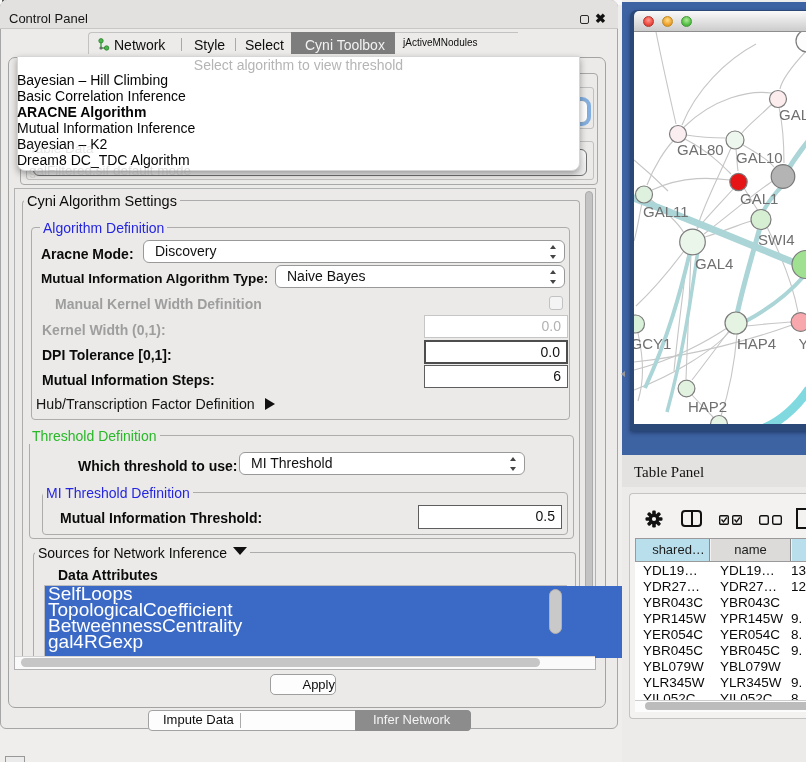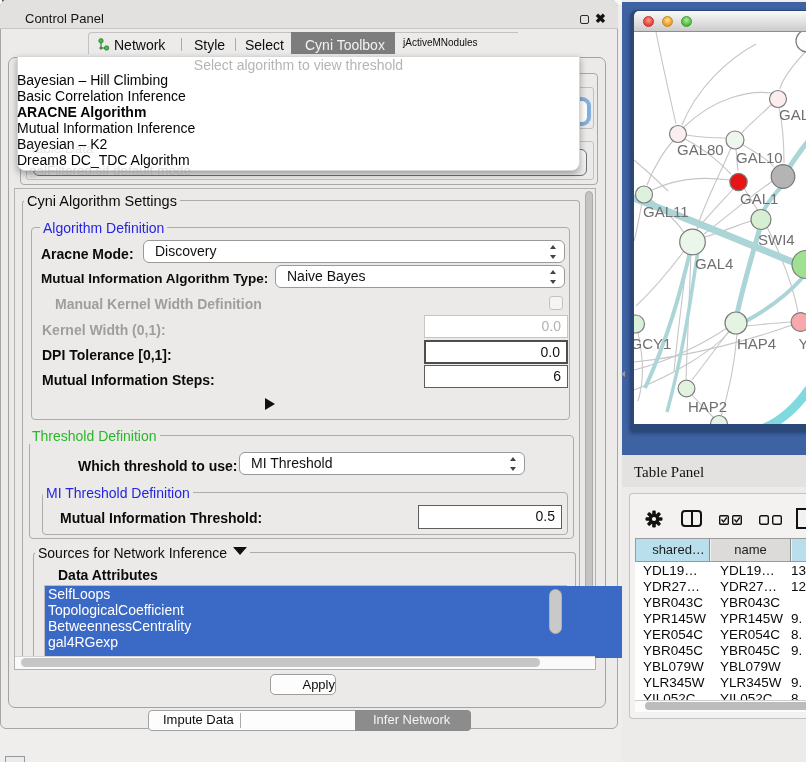--- a/index.html
+++ b/index.html
@@ -27,21 +27,21 @@
   text-align:right; padding-right:6px; line-height:21px; }
 </style>
 </head>
 <body>
 <div id="page">
   <div class="abs" style="left:0;top:0;width:622px;height:5px;background:#f9f8f8;"></div>
   <div class="abs" style="left:2px;top:0;width:2px;height:3px;background:#5a5a5a;"></div>
 
   <div class="abs" style="left:0;top:4;width:618px;height:729px;background:#ecebe9;border:1px solid #a6a6a6;border-radius:7px 7px 6px 6px;"></div>
   <div class="abs" style="left:0;top:4;width:618px;height:29px;background:#e3e1e0;border-bottom:1px solid #c9c7c6;border-radius:7px 7px 0 0;"></div>
-  <div class="abs" style="left:9px;top:11px;font-size:13px;color:#151515;margin-left:16px;">Control Panel</div>
+  <div class="abs" style="left:9px;top:11px;font-size:13px;color:#151515;">Control Panel</div>
   <div class="abs" style="left:580px;top:15px;width:9px;height:9px;border:1.6px solid #2a2a2a;border-radius:2px;"></div>
   <div class="abs" style="left:595px;top:11px;font-size:13px;font-weight:bold;color:#111;">✖</div>
 
   <div class="abs" style="left:88px;top:32px;width:430px;height:22px;border-top:1px solid #c2c2c2;border-left:1px solid #c2c2c2;border-radius:4px 0 0 0;"></div>
   <div class="abs" style="left:291px;top:32px;width:104px;height:22px;background:#7d7d7d;"></div>
   <div class="abs" style="left:97px;top:37px;width:13px;height:13px;">
     <svg width="13" height="13">
       <line x1="4" y1="3" x2="4" y2="10" stroke="#3aaa3a" stroke-width="1.4"></line>
       <line x1="4" y1="10" x2="9" y2="10" stroke="#3aaa3a" stroke-width="1.4"></line>
       <circle cx="4" cy="2.8" r="2.2" fill="#49b849" stroke="#2c7e2c" stroke-width="0.8"></circle>
@@ -81,39 +81,40 @@
   <div class="combo" style="left:275px;top:265px;width:290px;height:23px;">Naive Bayes<span class="arr"></span></div>
   <div class="lbl" style="left:42px;top:296px;color:#9e9e9e;margin-left:13px;">Manual Kernel Width Definition</div>
   <div class="abs" style="left:549px;top:296px;width:14px;height:14px;background:#f4f4f4;border:1px solid #c2c2c2;border-radius:3px;"></div>
   <div class="lbl" style="left:42px;top:322px;color:#9e9e9e;">Kernel Width (0,1):</div>
   <div class="inp" style="left:424px;top:315px;width:144px;height:23px;border:1px solid #c6c6c6;color:#b2b2b2;">0.0</div>
   <div class="lbl" style="left:42px;top:347px;">DPI Tolerance [0,1]:</div>
   <div class="inp" style="left:424px;top:340px;width:144px;height:24px;border:2px solid #4d4d4d;">0.0</div>
   <div class="lbl" style="left:42px;top:372px;">Mutual Information Steps:</div>
   <div class="inp" style="left:424px;top:365px;width:144px;height:23px;border:1.5px solid #5e5e5e;">6</div>
 
+  <div class="abs" style="left:36px;top:396px;font-size:14.2px;color:#141414;">Hub/Transcription Factor Definition</div>
   <div class="abs" style="left:265px;top:398px;width:0;height:0;border:6.5px solid transparent;border-left:10px solid #101010;"></div>
 
   <div class="group" style="left:29px;top:435px;width:545px;height:104px;">
     <span class="gtitle" style="left:-1px;color:#28b828;">Threshold Definition</span>
   </div>
   <div class="lbl" style="left:78px;top:458px;">Which threshold to use:</div>
   <div class="combo" style="left:239px;top:452px;width:286px;height:23px;">MI Threshold<span class="arr"></span></div>
   <div class="group" style="left:42px;top:492px;width:526px;height:43px;">
     <span class="gtitle" style="left:0px;color:#2525e0;">MI Threshold Definition</span>
   </div>
   <div class="lbl" style="left:60px;top:510px;">Mutual Information Threshold:</div>
   <div class="inp" style="left:418px;top:505px;width:144px;height:24px;border:1.5px solid #5e5e5e;">0.5</div>
 
   <div class="group" style="left:33px;top:552px;width:543px;height:104px;border-bottom:none;border-radius:4px 4px 0 0;">
     <span class="gtitle" style="left:1px;color:#0b0b0b;">Sources for Network Inference <span style="display:inline-block;width:0;height:0;border:7px solid transparent;border-top:8px solid #101010;vertical-align:-4px;margin-left:2px;"></span></span>
   </div>
   <div class="lbl" style="left:37px;top:567px;padding-left:21px;">Data Attributes</div>
   <div class="abs" style="left:44px;top:585px;width:523px;height:74px;background:#fff;border:1px solid #bdbdbd;"></div>
-  <div class="abs" style="left:45px;top:586px;width:606px;height:72px;background:#3b69c6;font-size:14px;color:#fff;line-height:16px;padding-left:3px;">SelfLoops<br>TopologicalCoefficient<br>BetweennessCentrality<br>gal4RGexp</div>
+  <div class="abs" style="left:45px;top:586px;width:606px;height:72px;background:#3b69c6;font-size:19px;color:#fff;line-height:16px;padding-left:3px;">SelfLoops<br>TopologicalCoefficient<br>BetweennessCentrality<br>gal4RGexp</div>
   <div class="abs" style="left:549px;top:589px;width:13px;height:45px;background:#c9c9c9;border:1px solid #b2b2b2;border-radius:7px;"></div>
 
   <div class="abs" style="left:15px;top:656px;width:580px;height:13px;background:#fafafa;border-top:1px solid #d4d4d4;"></div>
   <div class="abs" style="left:21px;top:658px;width:519px;height:9px;background:#c6c6c6;border-radius:5px;"></div>
 
   <div class="abs" style="left:270px;top:674px;width:66px;height:21px;background:#fdfdfd;border:1px solid #9e9e9e;border-radius:5px;font-size:13px;color:#0d0d0d;text-align:right;line-height:19px;">Apply</div>
 
   <div class="abs" style="left:148px;top:710px;width:323px;height:21px;background:#fdfdfd;border:1px solid #a2a2a2;border-radius:4px;"></div>
   <div class="abs" style="left:355px;top:710px;width:116px;height:21px;background:#8c8c8c;border:1px solid #8c8c8c;border-radius:0 4px 4px 0;"></div>
   <div class="abs" style="left:240px;top:713px;width:1px;height:15px;background:#aaa;"></div>

